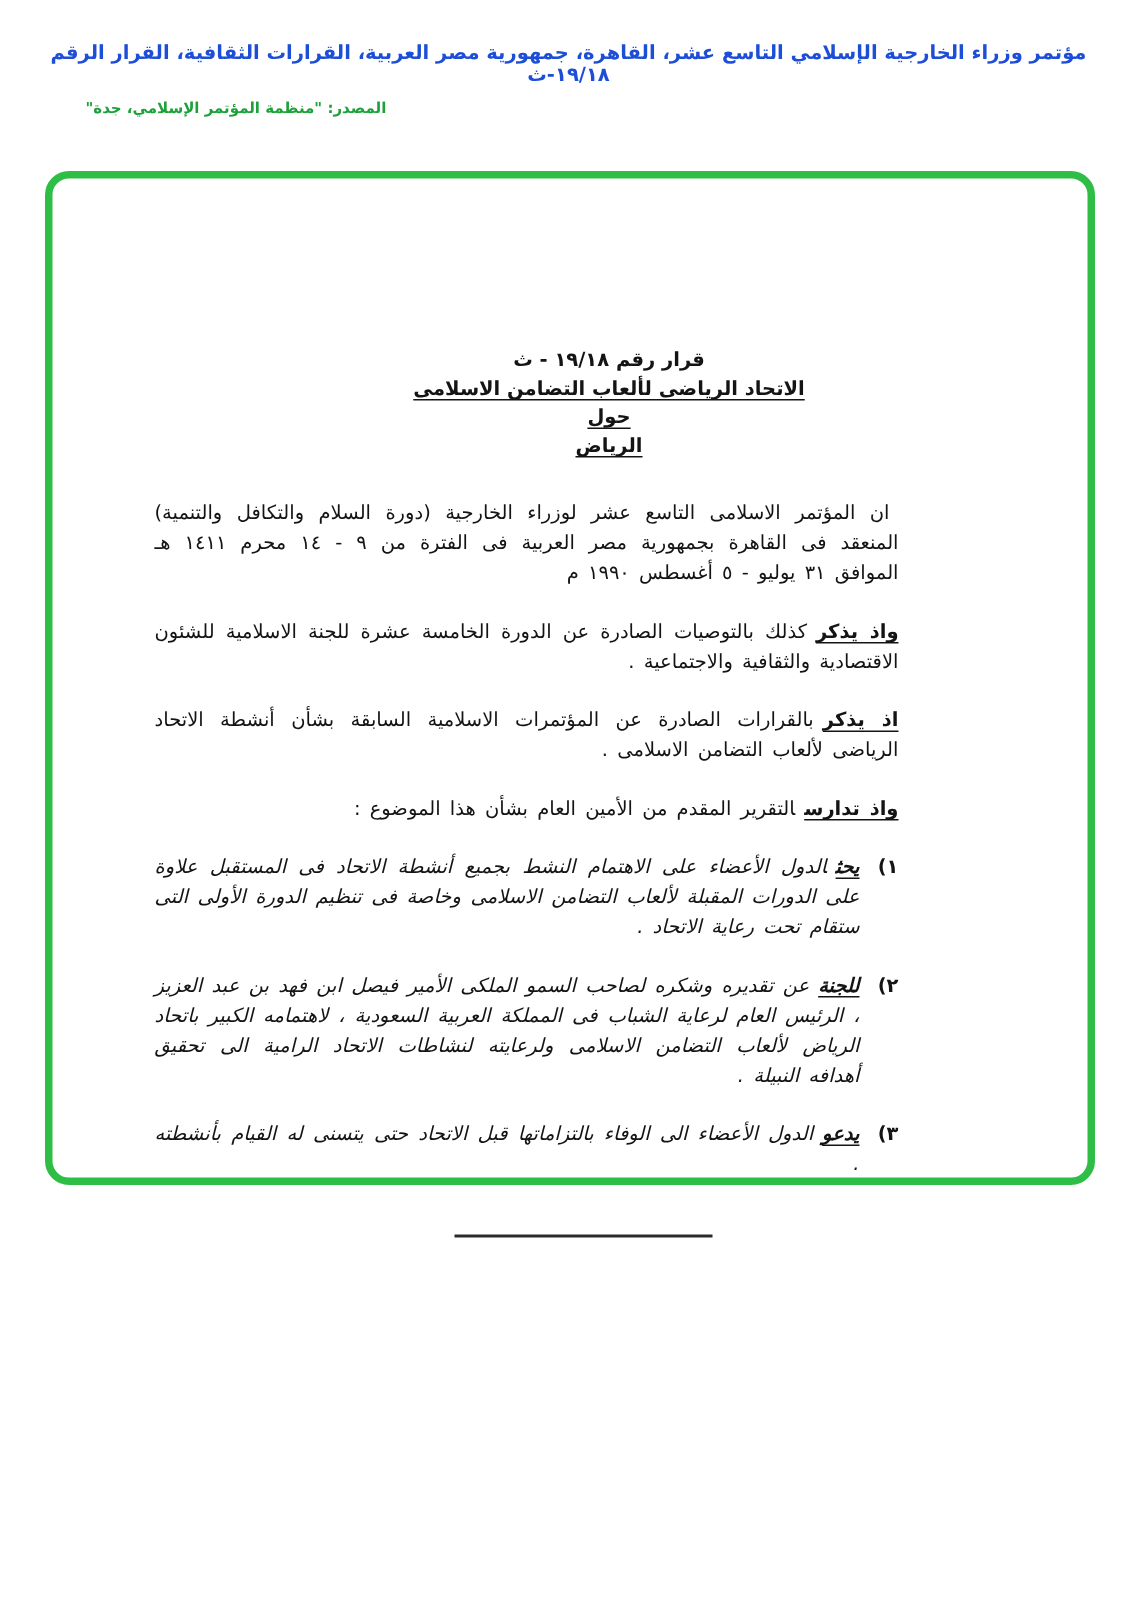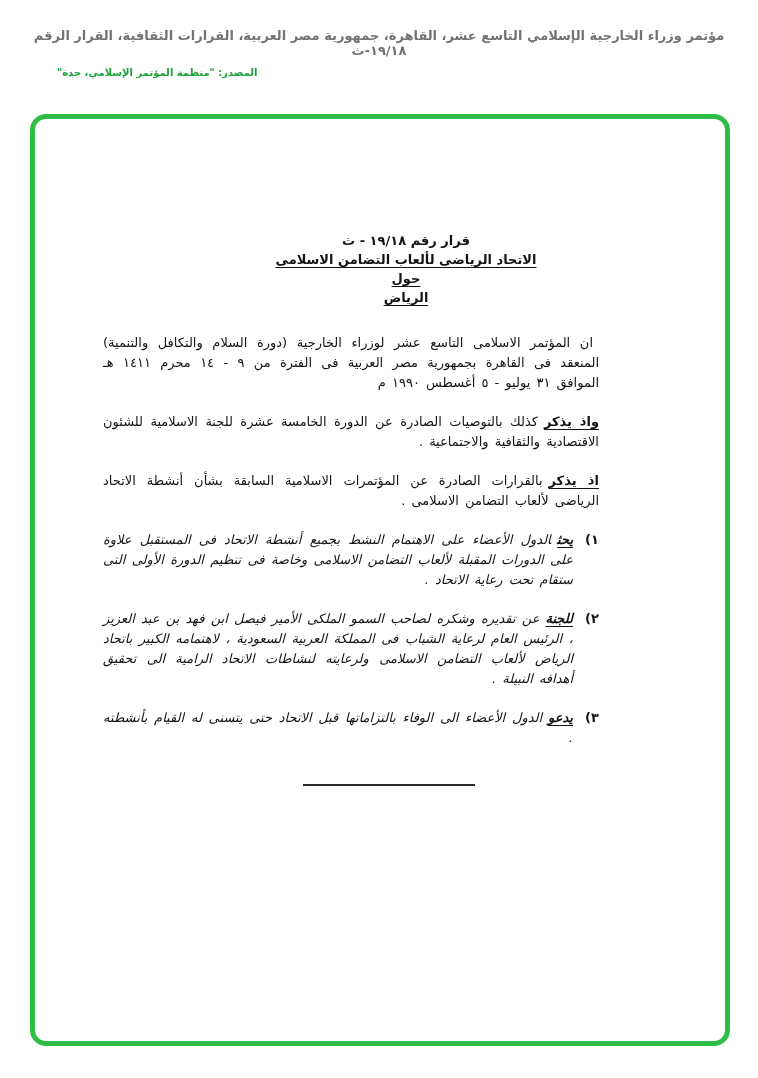--- a/index.html
+++ b/index.html
@@ -10,37 +10,37 @@
   }
   body { position: relative; overflow: hidden; }
 
   
   .top-title {
     padding: 28px 26px 0 26px;
     text-align: center;
     direction: rtl;
     font-size: 13px;
     font-weight: bold;
-    color: #737373;
+    color: #1d4ed8;
     letter-spacing: 0.2px;
   }
   .source-line {
     margin: 9px 0 0 57px;
     width: max-content;
     direction: rtl;
     font-size: 10px;
     font-weight: bold;
     color: var(--source-green, #1da13a);
   }
 
   
   .frame {
     position: absolute;
     left: 30px; top: 114px;
-    width: 700px; height: 932px;
+    width: 700px; height: 676px;
     border: 5px solid var(--frame-green, #2fbe45);
     border-radius: 16px;
     background: #ffffff;
     padding-left: 18px;
   }
 
   
   .doc {
     direction: rtl;
     padding: 112px 126px 0 50px;
@@ -94,20 +94,21 @@
         <div class="u">حول</div>
         <div class="u">الرياض</div>
       </div>
 
       <p class="para"><span class="lead"></span><span>ان المؤتمر الاسلامى التاسع عشر لوزراء الخارجية (دورة السلام والتكافل والتنمية) المنعقد فى القاهرة بجمهورية مصر العربية فى الفترة من ٩ - ١٤ محرم ١٤١١ هـ الموافق ٣١ يوليو - ٥ أغسطس ١٩٩٠ م</span></p>
 
       <p class="para"><span class="lead u">واذ يذكر</span><span>كذلك بالتوصيات الصادرة عن الدورة الخامسة عشرة للجنة الاسلامية للشئون الاقتصادية والثقافية والاجتماعية .</span></p>
 
       <p class="para"><span class="lead u">اذ يذكر</span><span>بالقرارات الصادرة عن المؤتمرات الاسلامية السابقة بشأن أنشطة الاتحاد الرياضى لألعاب التضامن الاسلامى .</span></p>
 
+      <p class="para"><span class="lead u">واذ تدارس</span><span>التقرير المقدم من الأمين العام بشأن هذا الموضوع :</span></p>
 
       <div class="item">
         <span class="item-num">١)</span>
         <p class="item-text"><span class="lead u">يحث</span><span>الدول الأعضاء على الاهتمام النشط بجميع أنشطة الاتحاد فى المستقبل علاوة على الدورات المقبلة لألعاب التضامن الاسلامى وخاصة فى تنظيم الدورة الأولى التى ستقام تحت رعاية الاتحاد .</span></p>
       </div>
 
       <div class="item">
         <span class="item-num">٢)</span>
         <p class="item-text"><span class="lead u">للجنة</span><span>عن تقديره وشكره لصاحب السمو الملكى الأمير فيصل ابن فهد بن عبد العزيز ، الرئيس العام لرعاية الشباب فى المملكة العربية السعودية ، لاهتمامه الكبير باتحاد الرياض لألعاب التضامن الاسلامى ولرعايته لنشاطات الاتحاد الرامية الى تحقيق أهدافه النبيلة .</span></p>
       </div>

